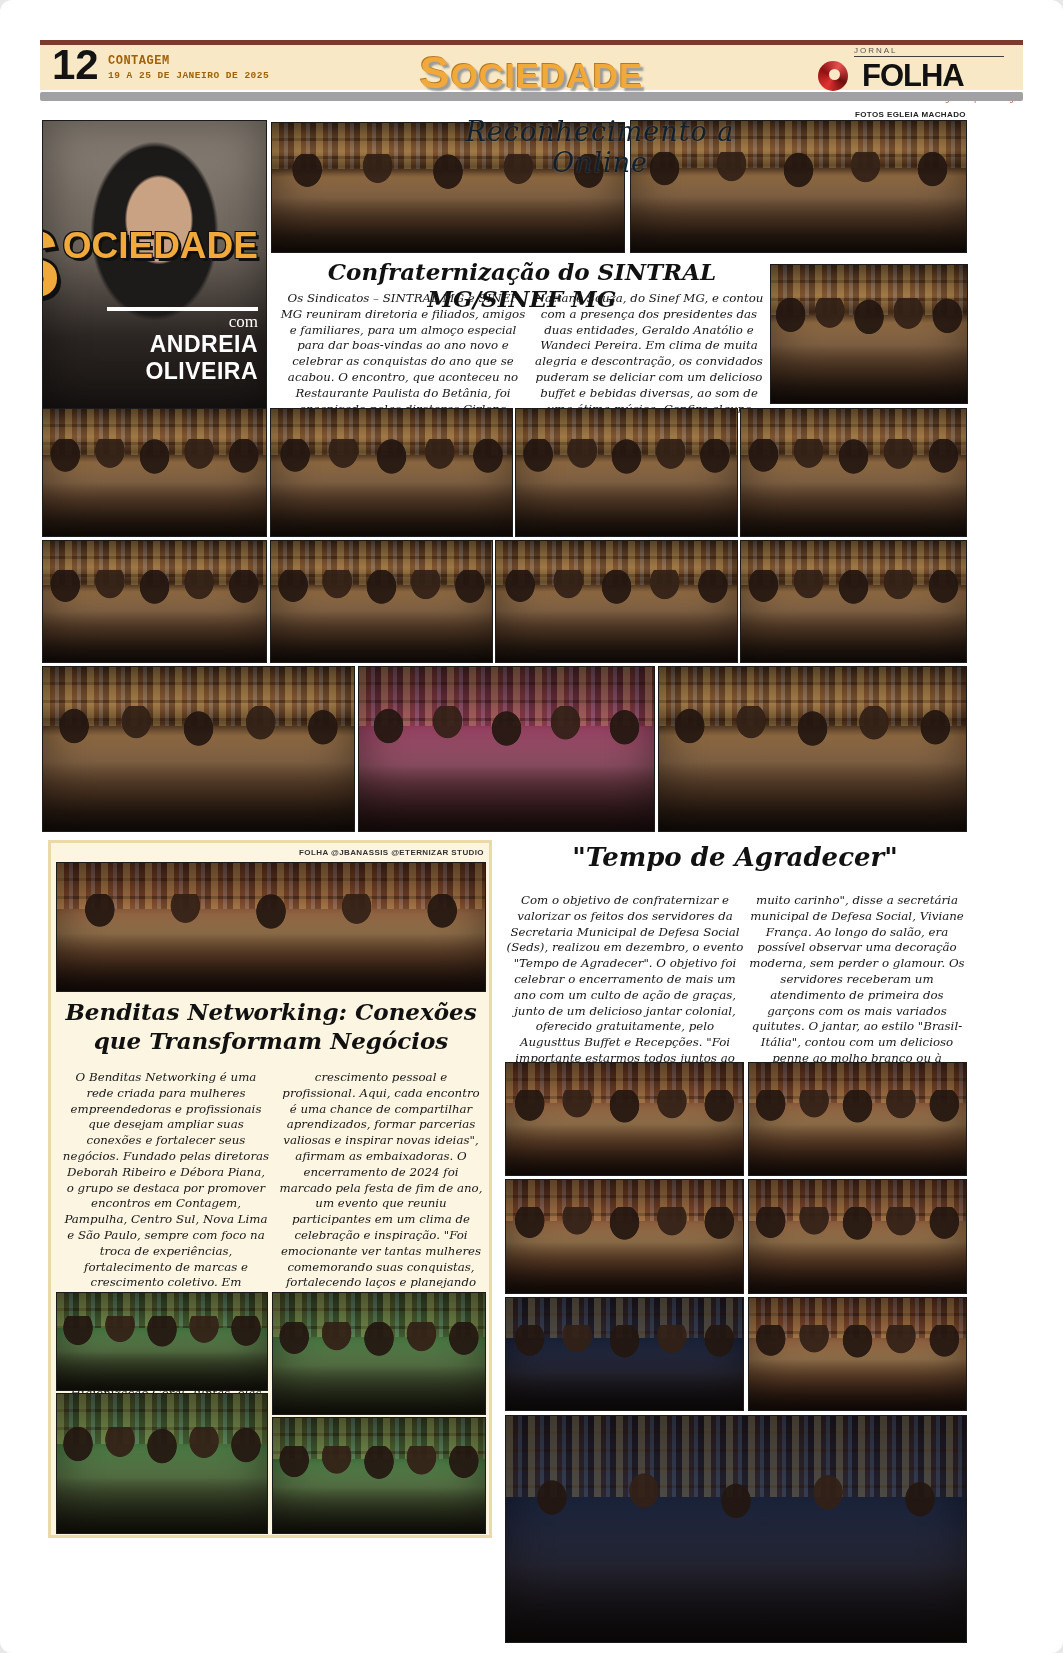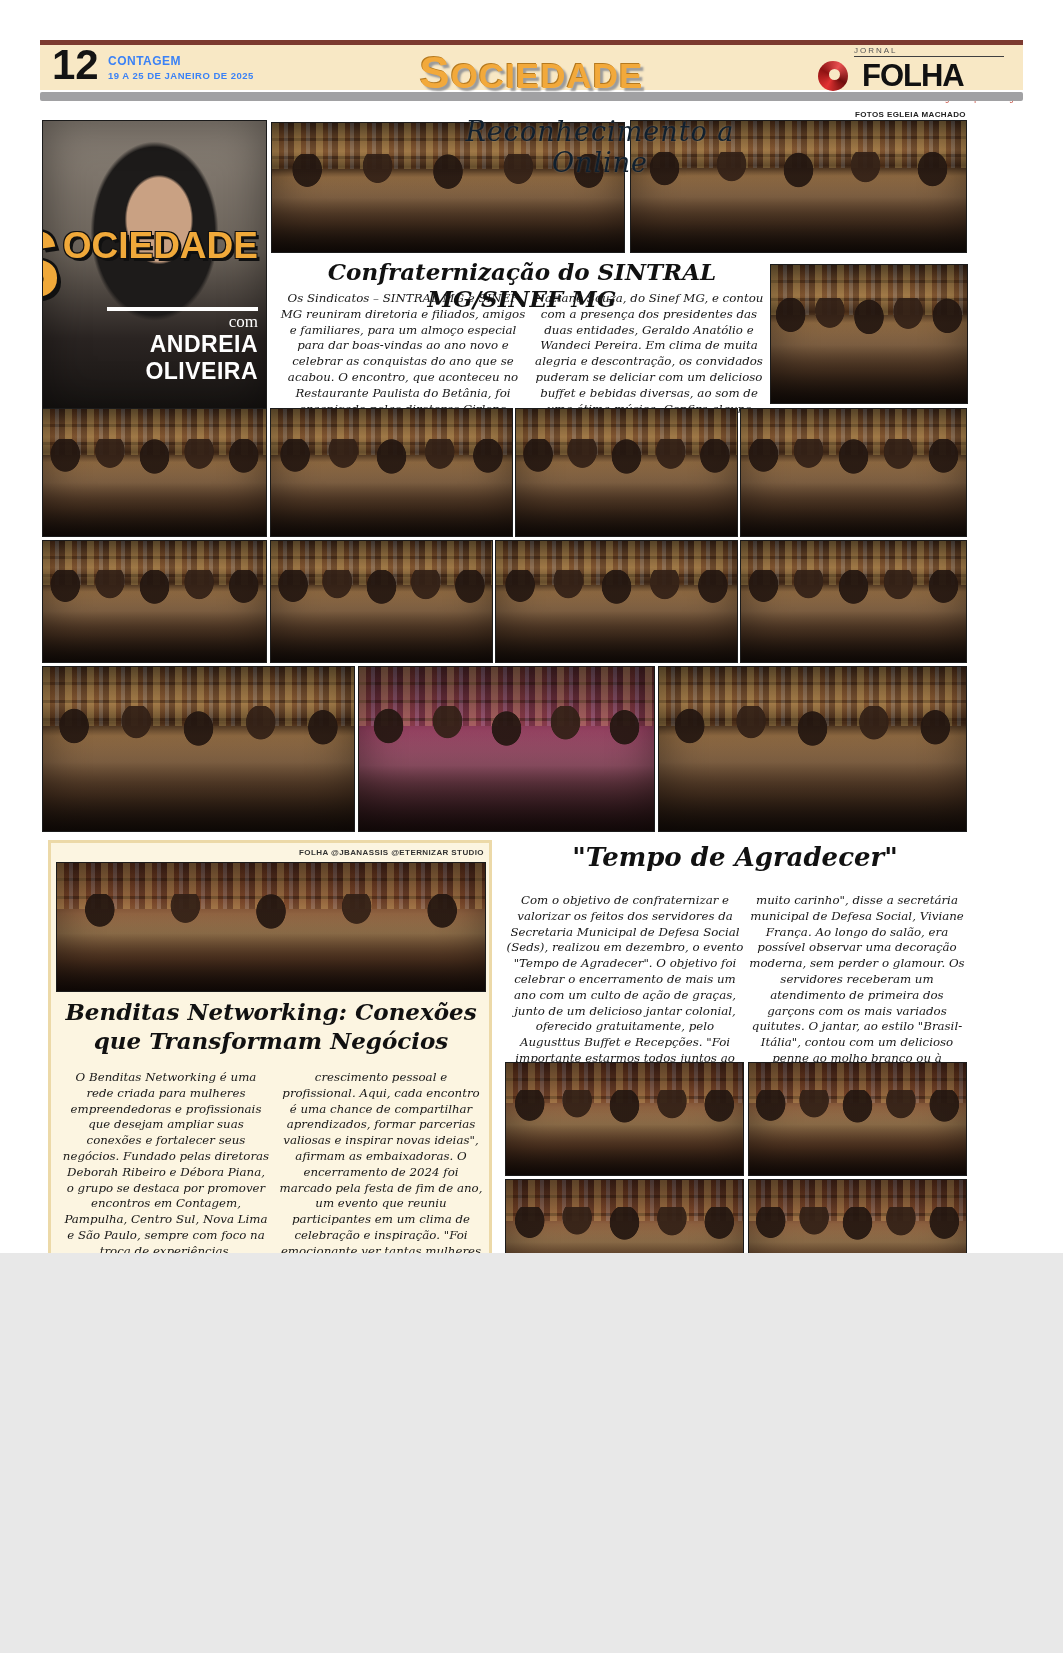--- a/index.html
+++ b/index.html
@@ -1,24 +1,24 @@
 <!DOCTYPE html>
 <html><head>
 <meta charset="utf-8">
 <style>
   html,body{margin:0;padding:0;background:#e8e8e8;}
-  .page{position:relative;width:1063px;height:1253px;background:#ffffff;
-        font-family:"DejaVu Serif",serif;overflow:hidden;margin:0 auto;}
+  .page{position:relative;width:1063px;height:1653px;background:#ffffff;
+        font-family:"DejaVu Serif",serif;overflow:hidden;margin:0 auto;border-radius:12px;}
   .abs{position:absolute;}
 
   
   .topstrip{left:40px;top:40px;width:983px;height:5px;background:#7c3a2f;}
   .band{left:40px;top:45px;width:983px;height:45px;background:#f8e8c5;}
   .pagenum{left:52px;top:44px;font:bold 42px/1 "Liberation Sans",sans-serif;color:#141414;}
-  .cityblock{left:108px;top:54px;font-family:Liberation Sans, sans-serif;color:#3b82f6;}
+  .cityblock{left:108px;top:54px;font-family:Liberation Mono, monospace;color:#a16207;}
   .city{font-weight:bold;font-size:12px;letter-spacing:.5px;}
   .dater{font-weight:bold;font-size:9.5px;letter-spacing:.5px;margin-top:2px;}
   .section-title{left:40px;top:50px;width:983px;text-align:center;
      font:bold 35px/1 "Liberation Sans",sans-serif;color:#f2a93b;letter-spacing:1px;
      text-shadow:-1px -1px 0 #b5791e,3px 3px 2px #9b9b9b;}
   .section-title::first-letter{font-size:45px;}
   .logo{left:818px;top:46px;width:202px;font-family:"Liberation Sans",sans-serif;}
   .logo-jornal{font-size:8px;letter-spacing:2px;color:#555;border-bottom:1px solid #404040;
      width:150px;margin-left:36px;padding-bottom:1px;}
   .logo-row{display:flex;align-items:center;margin-top:1px;gap:12px;}

